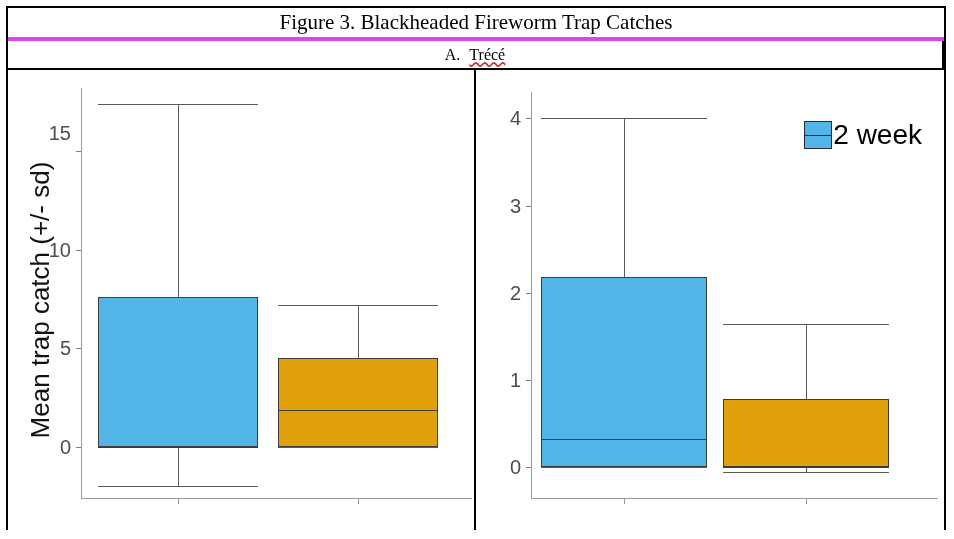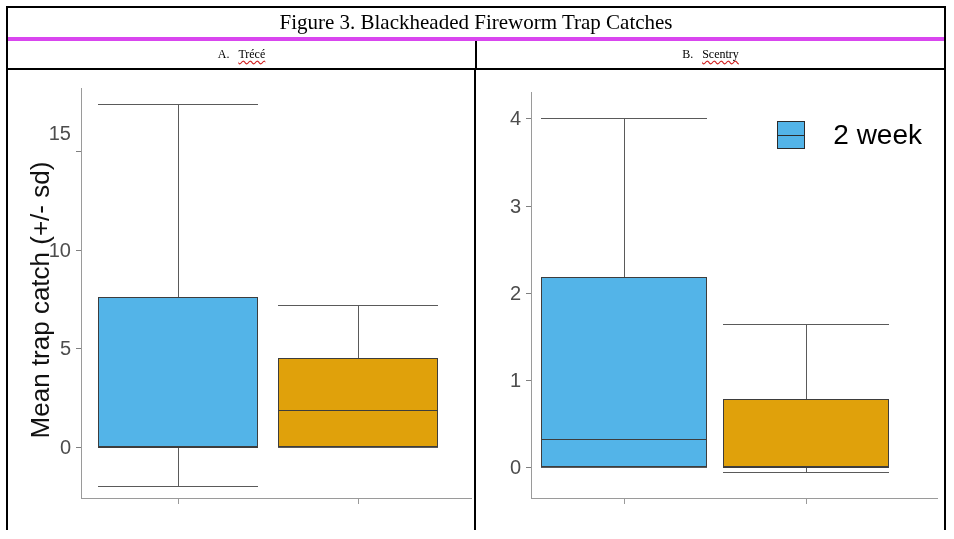--- a/index.html
+++ b/index.html
@@ -19,21 +19,21 @@
   #title-text{font-family:"Liberation Serif",serif;font-size:21px;color:#000;white-space:nowrap;}
 
   #subtitle-row{
     position:absolute;left:0;top:33px;width:100%;height:29px;
     border-bottom:2px solid #000;box-sizing:border-box;display:flex;
   }
   .subtitle-cell{
     flex:1;display:flex;align-items:center;justify-content:center;position:relative;
   }
   #subtitle-cell-a{border-right:2px solid #000;box-sizing:border-box;}
-  .subtitle-text{font-family:"Liberation Serif",serif;font-size:12px;color:#000;white-space:nowrap;}
+  .subtitle-text{font-family:"Liberation Serif",serif;font-size:16px;color:#000;white-space:nowrap;}
   .sp{display:inline-block;width:9px;}
   .misspelled{
     text-decoration:underline wavy #d02020;
     text-decoration-skip-ink:none;
     text-underline-offset:2px;
   }
 
   
   #panels{
     position:absolute;left:0;top:62px;width:100%;height:460px;display:flex;
@@ -75,38 +75,35 @@
   .legend-row{display:flex;align-items:center;height:30px;}
   .legend-key{
     width:28px;height:28px;box-sizing:border-box;border:1px solid #2b2b2b;
     position:relative;flex:none;
   }
   .legend-key::after{
     content:"";position:absolute;left:0;right:0;top:50%;height:1px;background:#2b2b2b;
   }
   .legend-label{
     font-family:"Liberation Sans",sans-serif;font-size:28px;color:#000;
-    margin-left:1px;white-space:nowrap;line-height:28px;padding-left:27px;
+    margin-left:1px;white-space:nowrap;line-height:28px;
   }
 </style>
 </head>
 <body>
 
 <div id="figure-frame">
 
   <div id="title-row">
     <span id="title-text">Figure 3. Blackheaded Fireworm Trap Catches</span>
   </div>
 
   <div id="subtitle-row">
     <div class="subtitle-cell" id="subtitle-cell-a">
       <span class="subtitle-text"><span>A.</span><span class="sp"></span><span class="misspelled">Trécé</span></span>
-    </div>
-    <div class="subtitle-cell" id="subtitle-cell-b">
-      <span class="subtitle-text"><span>B.</span><span class="sp"></span><span class="misspelled">Scentry</span></span>
     </div>
   </div>
 
   <div id="panels">
 
     <div class="panel" id="panel-a">
       <div class="axis-title" id="axis-title-a">Mean trap catch (+/- sd)</div>
       <div id="plot-area-a"></div>
     <div class="axis-line-y" style="left: 73px; top: 18px; height: 410px;"></div>
         <div class="axis-line-x" style="left: 73px; top: 428px; width: 391px;"></div>

